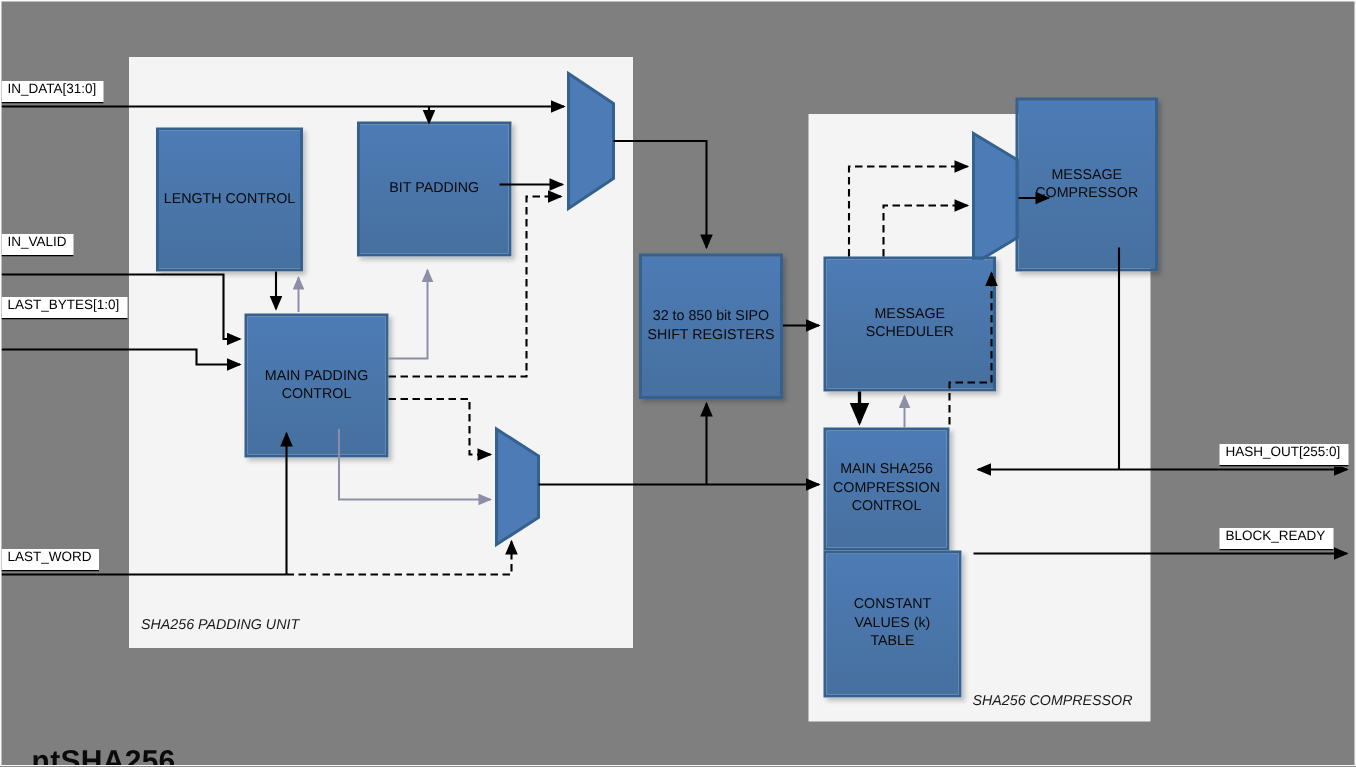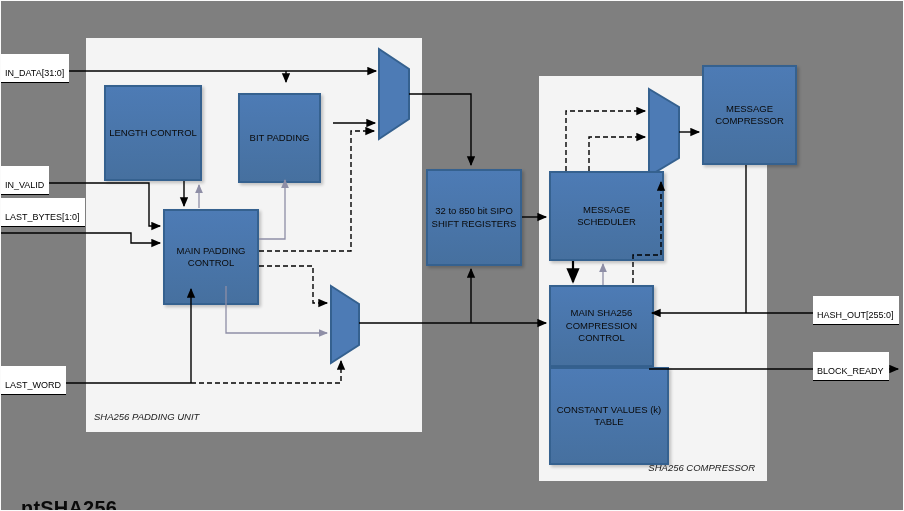--- a/index.html
+++ b/index.html
@@ -51,21 +51,21 @@
   .wire.thick{stroke-width:2.2;}
   .wire.dashed{stroke-dasharray:5 3;}
   .cwire{stroke:var(--control_wire,#8e8ea6);stroke-width:1.3;fill:none;}
   .mhead{fill:var(--wire,#000);}
   .mheadg{fill:var(--control_wire,#8e8ea6);}
   .sig{
     position:absolute;
     background:#ffffff;
     color:#000;
     font-size:9px;
-    padding:14px 5px 3px 4px;
+    padding:0 5px 3px 4px;
     border-bottom:1.5px solid #000;
     white-space:nowrap;
     z-index:6;
     height:11px;line-height:11px;
     box-sizing:content-box;
   }
   .title{
     position:absolute;
     left:20px;top:476px;
     font-size:20px;font-weight:800;
@@ -89,39 +89,39 @@
 
   <svg class="muxlayer" viewBox="0 0 904 511">
     <polygon class="mux" points="378,48 408,68 408,118 378,138"></polygon>
     <polygon class="mux" points="330,285 358,303 358,344 330,362"></polygon>
     <polygon class="mux" points="648,88 678,106 678,157 648,175"></polygon>
   </svg>
 
   <div class="block" style="left:103px;top:84px;width:98px;height:96px">
     <span>LENGTH CONTROL</span>
   </div>
-  <div class="block" style="left:237px;top:92px;width:83px;height:90px">
+  <div class="block" style="left:237px;top:80px;width:103px;height:90px">
     <span>BIT PADDING</span>
   </div>
   <div class="block" style="left:162px;top:208px;width:96px;height:96px">
     <span>MAIN PADDING CONTROL</span>
   </div>
   <div class="block" style="left:425px;top:168px;width:96px;height:97px">
     <span>32 to 850 bit SIPO SHIFT REGISTERS</span>
   </div>
   <div class="block" style="left:548px;top:170px;width:115px;height:90px">
     <span>MESSAGE SCHEDULER</span>
   </div>
-  <div class="block" style="left:701px;top:64px;width:95px;height:100px">
+  <div class="block" style="left:676px;top:64px;width:95px;height:116px">
     <span>MESSAGE COMPRESSOR</span>
   </div>
-  <div class="block" style="left:548px;top:284px;width:105px;height:82px">
+  <div class="block" style="left:548px;top:284px;width:84px;height:82px">
     <span>MAIN SHA256 COMPRESSION CONTROL</span>
   </div>
-  <div class="block" style="left:548px;top:366px;width:120px;height:98px">
+  <div class="block" style="left:548px;top:366px;width:92px;height:98px">
     <span>CONSTANT VALUES (k) TABLE</span>
   </div>
 
   <svg class="wirelayer" viewBox="0 0 904 511">
     <defs>
       <marker id="mB" markerWidth="8" markerHeight="7" refX="6.2" refY="3" orient="auto">
         <path class="mhead" d="M0,0 L7,3 L0,6 Z"></path>
       </marker>
       <marker id="mG" markerWidth="8" markerHeight="7" refX="6.2" refY="3" orient="auto">
         <path class="mheadg" d="M0,0 L7,3 L0,6 Z"></path>
@@ -154,21 +154,21 @@
     <path class="wire dashed" d="M 588 170 V 136 H 644" marker-end="url(#mB)"></path>
     <path class="wire dashed" d="M 632 282 V 254 H 660 V 181" marker-end="url(#mB)"></path>
 
     <path class="cwire" d="M 198 207 V 184" marker-end="url(#mG)"></path>
     <path class="cwire" d="M 258 238 H 284 V 179" marker-end="url(#mG)"></path>
     <path class="cwire" d="M 225 285 V 332 H 326" marker-end="url(#mG)"></path>
     <path class="cwire" d="M 602 284 V 263" marker-end="url(#mG)"></path>
   </svg>
 
   <div class="sig" style="left:0;top:53px">IN_DATA[31:0]</div>
-  <div class="sig" style="left:0;top:165px">IN_VALID</div>
+  <div class="sig" style="left:0;top:155px">IN_VALID</div>
   <div class="sig" style="left:0;top:197px">LAST_BYTES[1:0]</div>
   <div class="sig" style="left:0;top:365px">LAST_WORD</div>
   <div class="sig" style="left:812px;top:295px">HASH_OUT[255:0]</div>
   <div class="sig" style="left:812px;top:351px">BLOCK_READY</div>
 
   <div class="title">ntSHA256</div>
 
 </div>
 
 </body></html>

